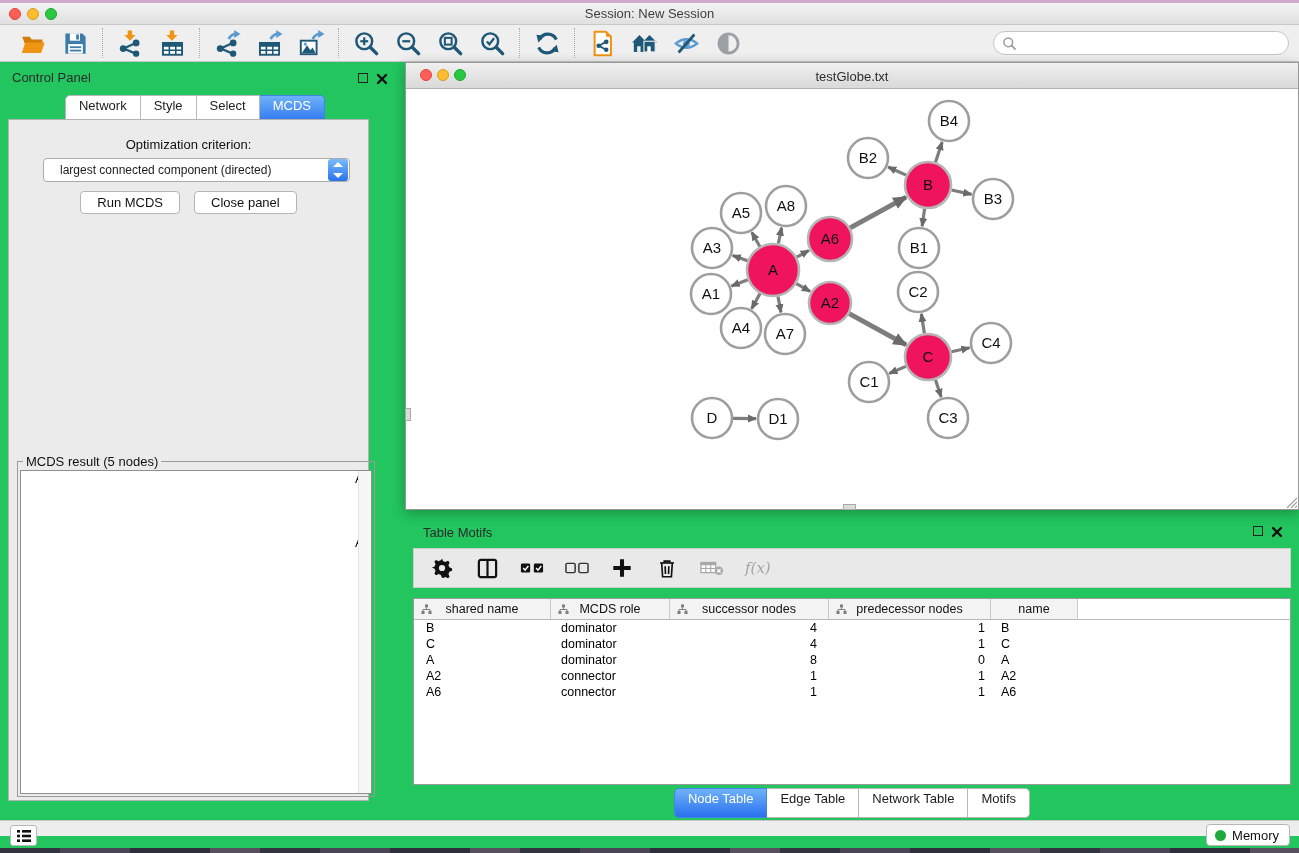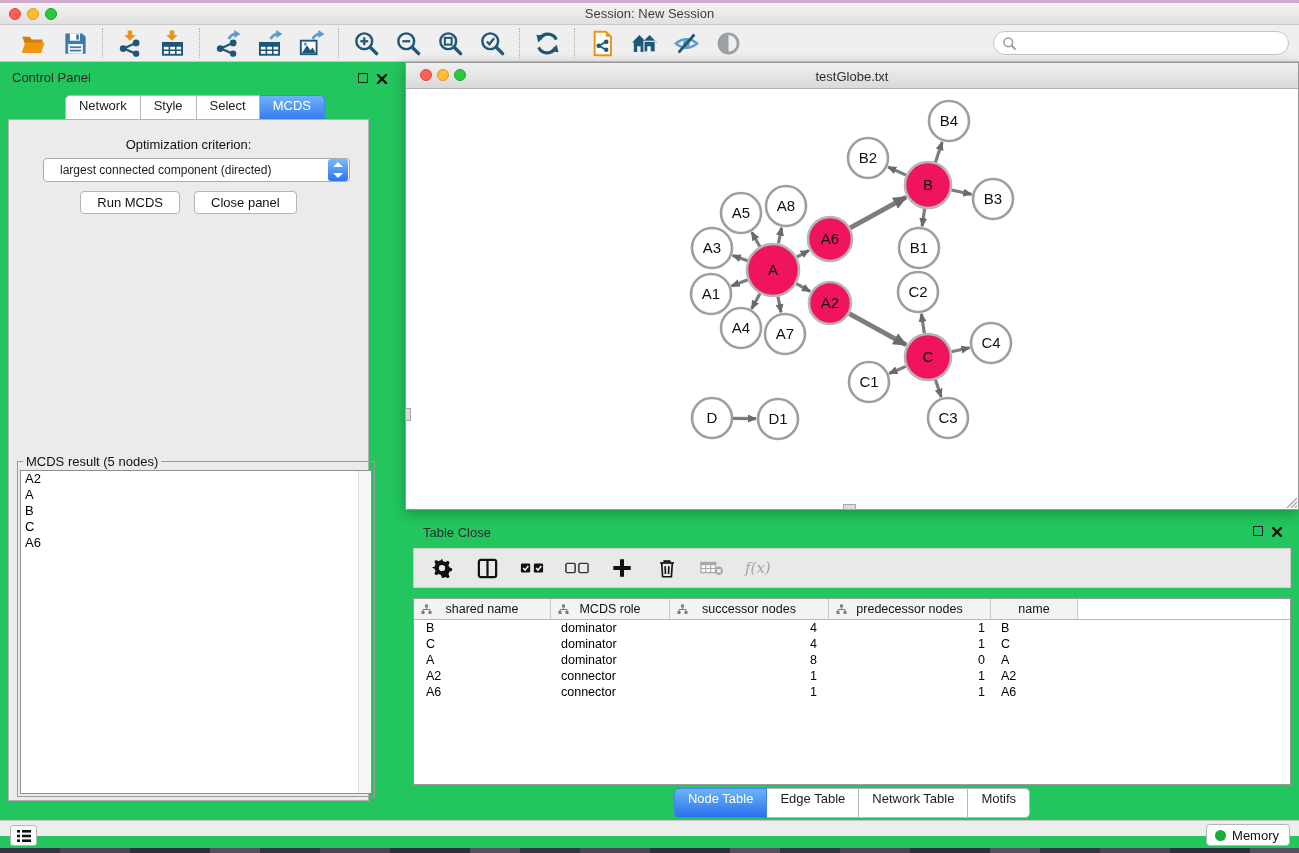--- a/index.html
+++ b/index.html
@@ -44,21 +44,21 @@
     border:1px solid #ababab; border-radius:4px; display:flex; align-items:center; }
   .dropdown .dd-text { flex:1; padding-left:16px; font-size:12px; white-space:nowrap; overflow:hidden; }
   .dd-stepper { width:20px; height:22px; border-radius:3px; background:linear-gradient(#79baf9,#2a74ef);
     margin-right:1px; position:relative; }
   .dd-stepper::before, .dd-stepper::after { content:""; position:absolute; left:5px; border-left:5px solid transparent; border-right:5px solid transparent; }
   .dd-stepper::before { top:3px; border-bottom:5px solid #fff; }
   .dd-stepper::after { bottom:3px; border-top:5px solid #fff; }
   .cp-buttons { position:absolute; left:0; right:0; top:71px; display:flex; justify-content:center; gap:14px; }
   .btn { height:23px; line-height:21px; padding:0 16px; background:#fff; border:1px solid #b5b5b5;
     border-radius:4px; font-size:13px; color:#111; }
-  .result-box { position:absolute; left:8px; top:341px; width:358px; height:336px; border:1px solid #9b9b9b; }
+  .result-box { position:absolute; left:8px; top:341px; width:358px; height:336px; border:1px solid #9b9b9b;text-align:right; }
   .result-legend { position:absolute; top:-8px; left:5px; background:#ebebeb; padding:0 3px; font-size:13px; color:#111; }
   .result-list { position:absolute; left:2px; right:2px; top:8px; bottom:2px; background:#fff; border:1px solid #8f8f8f; overflow:hidden; }
   .result-scroll { position:absolute; top:0; right:0; bottom:0; width:13px; background:#f7f7f7; border-left:1px solid #e2e2e2; }
   .result-item { padding-left:4px; line-height:16px; font-size:13px; color:#000; }
 
   
   .net-window { position:absolute; left:405px; top:62px; width:894px; height:448px; background:#fff;
     border:1px solid #979797; box-shadow:0 3px 12px rgba(0,0,0,0.28); }
   .nw-titlebar { position:absolute; left:0; top:0; right:0; height:26px;
     background:linear-gradient(#f0f0f0,#d9d9d9); border-bottom:1px solid #b2b2b2; }
@@ -406,21 +406,21 @@
               <line x1="11" y1="13" x2="13" y2="11"></line>
             </g>
           </svg>
       </span>
     </div>
     <span class="edge-handle-left"></span>
     <span class="edge-handle-bottom"></span>
   </div>
 
   <div class="table-panel">
-    <div class="tp-title">Table Close</div>
+    <div class="tp-title">Table Motifs</div>
     <span class="panel-float" style="right:36px; top:8px;"></span>
     <span class="panel-close" style="right:16px; top:8px;">
       <svg viewBox="0 0 12 12">
           <g stroke="#111" stroke-width="2.4" stroke-linecap="round">
             <line x1="2" y1="2" x2="10" y2="10"></line>
             <line x1="10" y1="2" x2="2" y2="10"></line>
           </g>
         </svg>
     </span>
     <div class="tp-toolbar">

